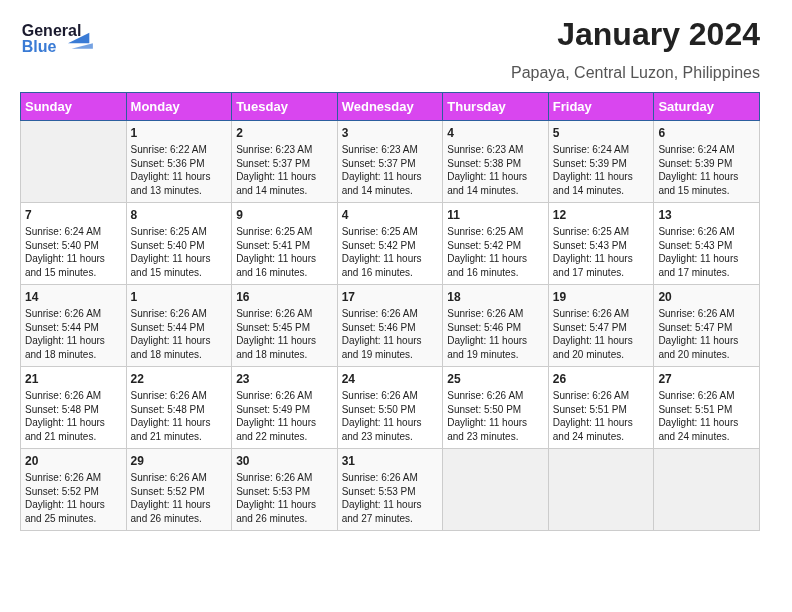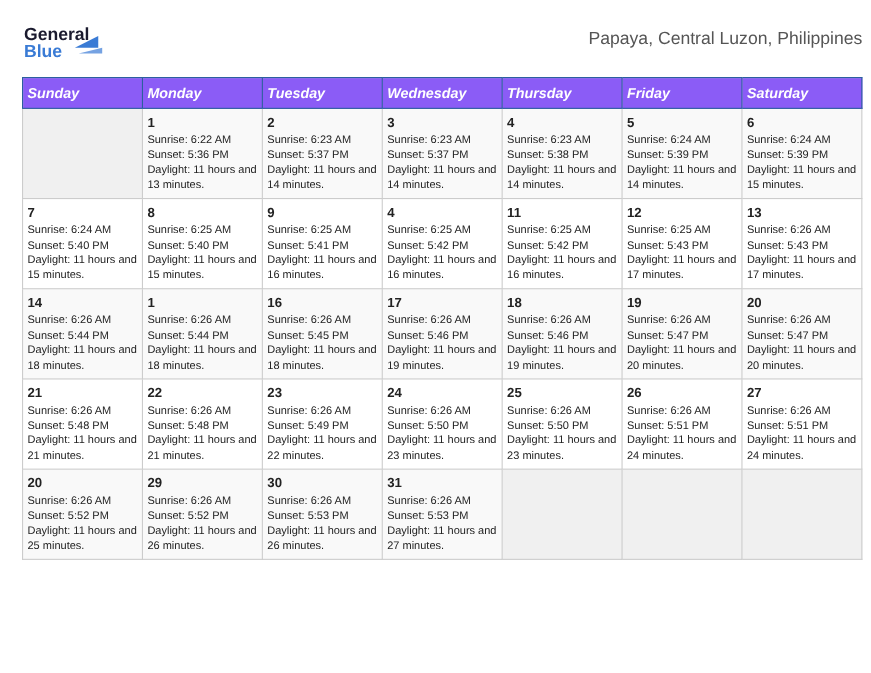--- a/index.html
+++ b/index.html
@@ -6,21 +6,21 @@
     body {
       font-family: Arial, sans-serif;
       background: #fff;
       width: 792px;
       height: 612px;
       overflow: hidden;
     }
     .page {
       width: 792px;
       height: 612px;
-      padding: 16px 8px 12px 20px;
+      padding: 16px 32px 12px 20px;
       background: #fff;
     }
     .header {
       display: flex;
       justify-content: space-between;
       align-items: flex-start;
       margin-bottom: 10px;
     }
     .logo-wrapper {
       display: flex;
@@ -42,23 +42,22 @@
       font-size: 16px;
       color: #555;
       margin-top: 11px;
     }
     table {
       width: 100%;
       border-collapse: collapse;
       font-size: 10.5px;
     }
     thead tr {
-      background: #8b5cf6;
+      background: #d946ef;
       color: #fff;
-      font-style: italic;
     }
     thead th {
       padding: 6px 4px;
       text-align: left;
       font-size: 13px;
       font-weight: bold;
       border: 1px solid #2c5f9e;
     }
     tbody td {
       border: 1px solid #ccc;
@@ -93,20 +92,21 @@
   <div class="header">
     <div class="logo-wrapper">
       <svg class="logo-svg" viewBox="0 0 90 48" xmlns="http://www.w3.org/2000/svg">
         <text x="2" y="22" font-family="Arial" font-weight="bold" font-size="18" fill="#1a1a2e">General</text>
         <text x="2" y="40" font-family="Arial" font-weight="bold" font-size="18" fill="#3a7bd5">Blue</text>
         <polygon points="54,30 78,18 78,30" fill="#3a7bd5"></polygon>
         <polygon points="58,36 82,30 82,36" fill="#3a7bd5" opacity="0.7"></polygon>
       </svg>
     </div>
     <div class="title-section">
+      <div class="month-title">January 2024</div>
       <div class="location-title">Papaya, Central Luzon, Philippines</div>
     </div>
   </div>
 
   <table>
     <thead>
       <tr>
       <th>Sunday</th>
           <th>Monday</th>
           <th>Tuesday</th>

